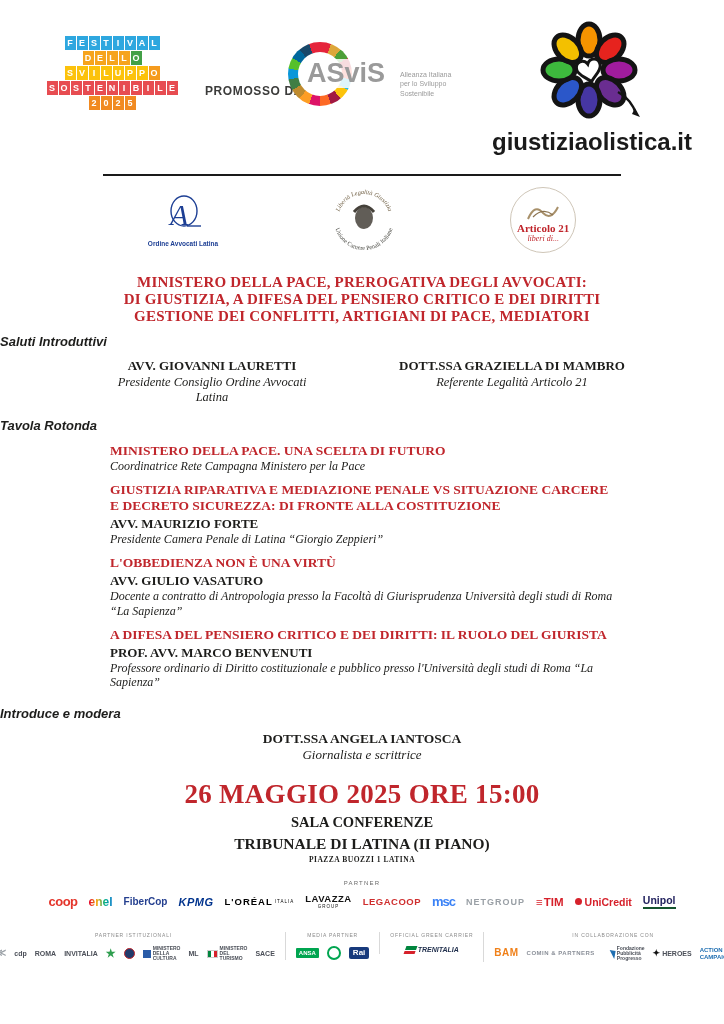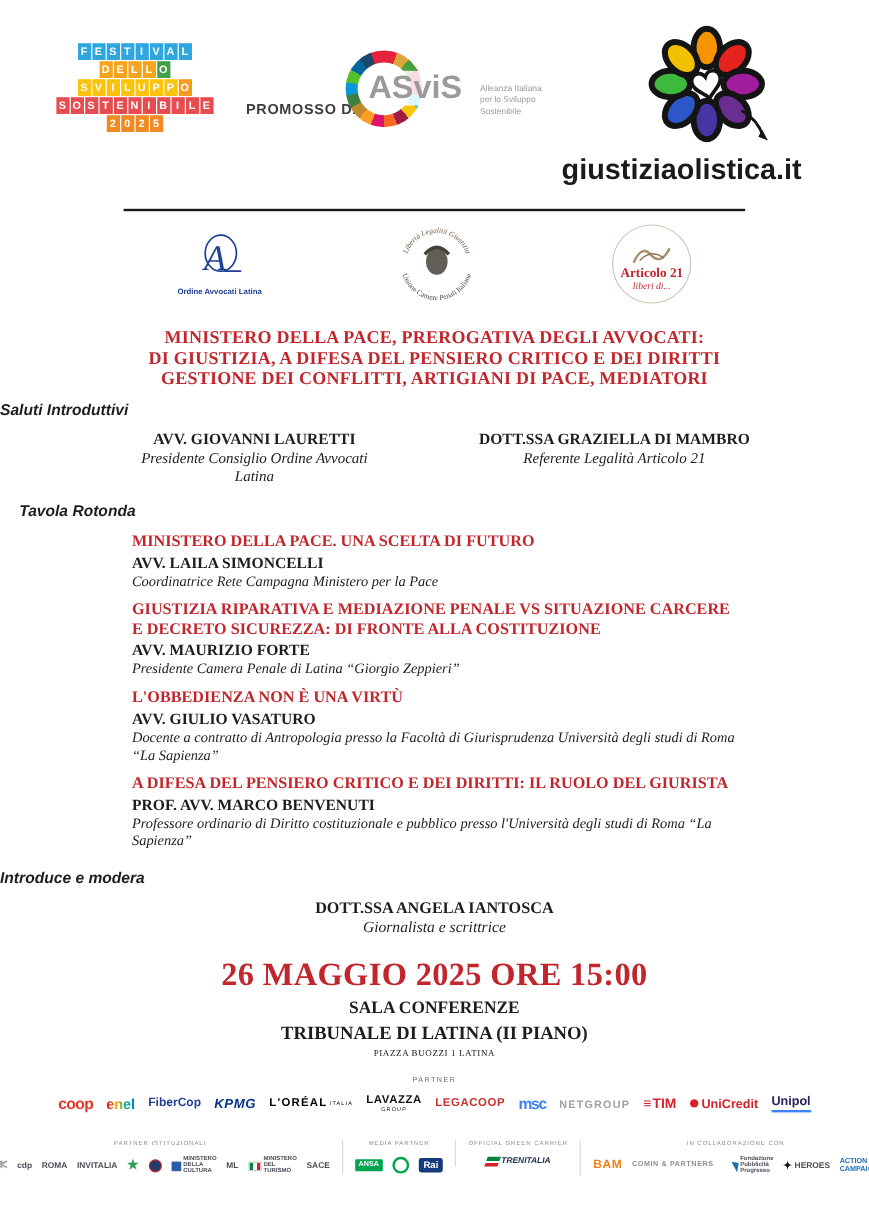--- a/index.html
+++ b/index.html
@@ -21,21 +21,21 @@
       #fd6925 160deg 180deg,#dd1367 180deg 200deg,#fd9d24 200deg 220deg,#bf8b2e 220deg 240deg,
       #3f7e44 240deg 260deg,#0a97d9 260deg 280deg,#56c02b 280deg 300deg,#00689d 300deg 320deg,
       #19486a 320deg 340deg,#e5243b 340deg 360deg);}
   .asvis-ring::after{content:"";position:absolute;left:10px;top:10px;width:44px;height:44px;
     border-radius:50%;background:#fff;}
   .asvis-word{position:absolute;left:17px;top:17px;font-family:"Liberation Sans",sans-serif;
     font-size:27px;font-weight:bold;color:#9a9a9a;background:rgba(255,255,255,.85);line-height:1;padding:1px 2px;}
   .asvis-tag{position:absolute;left:112px;top:28px;font-family:"Liberation Sans",sans-serif;
     font-size:7px;line-height:1.35;color:#9a9a9a;white-space:nowrap;}
   .flower{position:absolute;left:534px;top:18px;width:118px;height:112px;}
-  .site{position:absolute;left:468px;top:128px;width:248px;
+  .site{position:absolute;left:468px;top:128px;width:248px;text-align:center;
         font-family:"Liberation Sans",sans-serif;font-weight:bold;font-size:24px;color:#1a1a1a;}
   .topline{width:518px;height:2px;background:#1a1a1a;margin:6px auto 0 auto;}
 
   
   .orgs{display:flex;justify-content:center;align-items:center;gap:108px;height:84px;margin-top:2px;}
   .org{display:flex;flex-direction:column;align-items:center;}
   .ordine-cap{font-family:"Liberation Sans",sans-serif;font-size:6.5px;font-weight:bold;color:#1d3f94;margin-top:1px;}
   .a21-circle{width:66px;height:66px;border:1px solid #cfc6b8;border-radius:50%;display:flex;
       flex-direction:column;align-items:center;justify-content:flex-end;padding-bottom:8px;box-sizing:border-box;}
   .a21-title{font-size:11px;font-weight:bold;color:#c0262c;line-height:1;}
@@ -57,21 +57,21 @@
   .tv-name{font-weight:bold;font-size:13px;margin-top:2px;}
   .tv-role{font-style:italic;font-size:12px;line-height:1.2;}
   .moder{text-align:center;margin-top:16px;}
   .mod-name{font-weight:bold;font-size:13.5px;margin-top:10px;}
   .mod-role{font-style:italic;font-size:13px;}
 
   
   .ev-date{text-align:center;color:#c0262c;font-weight:bold;font-size:27px;margin-top:16px;letter-spacing:.3px;}
   .ev-venue{text-align:center;font-weight:bold;font-size:14.5px;margin-top:4px;}
   .ev-building{text-align:center;font-weight:bold;font-size:15.5px;margin-top:4px;}
-  .ev-addr{text-align:center;font-weight:normal;font-size:7.5px;letter-spacing:.5px;margin-top:2px;}
+  .ev-addr{text-align:center;font-weight:bold;font-size:7.5px;letter-spacing:.5px;margin-top:2px;}
 
   
   .p-label{text-align:center;font-family:"Liberation Sans",sans-serif;font-size:6px;
            letter-spacing:1.2px;color:#6b6b6b;margin-top:16px;}
   .p-row{display:flex;justify-content:center;align-items:center;gap:11px;margin-top:8px;
          font-family:"Liberation Sans",sans-serif;white-space:nowrap;}
   .pb{display:inline-flex;align-items:center;gap:2px;}
   .pb-sub{display:block;font-size:4.5px;letter-spacing:1px;text-align:center;font-weight:normal;}
   .pb-coop{color:#e4352b;font-weight:bold;font-size:13px;letter-spacing:-.5px;}
   .pb-enel{font-weight:bold;font-size:12px;background:linear-gradient(90deg,#e4002b,#f7a600,#00b28c,#0072ce);
@@ -80,21 +80,21 @@
   .pb-kpmg{color:#00338d;font-weight:bold;font-style:italic;font-size:11px;letter-spacing:.5px;}
   .pb-loreal{color:#000;font-size:9.5px;font-weight:bold;letter-spacing:1px;flex-direction:row;display:inline-flex;line-height:1;}
   .pb-lavazza{color:#111;font-size:9.5px;font-weight:bold;letter-spacing:.5px;flex-direction:column;display:inline-flex;line-height:1;}
   .pb-legacoop{color:#cf2e2e;font-weight:bold;font-size:9.5px;letter-spacing:.5px;}
   .pb-msc{color:#3b82f6;font-weight:bold;font-size:13px;letter-spacing:-1px;}
   .pb-netgroup{color:#9aa0a6;font-weight:bold;font-size:9px;letter-spacing:1px;}
   .pb-tim{color:#d6212b;font-weight:bold;font-size:11.5px;}
   .tim-bars{color:#d6212b;font-weight:bold;font-size:11.5px;letter-spacing:-1px;}
   .pb-unicredit{color:#d6212b;font-weight:bold;font-size:10.5px;}
   .uc-mark{display:inline-block;width:7px;height:7px;border-radius:50%;background:#d6212b;margin-right:1px;}
-  .pb-unipol{color:#23235f;font-weight:bold;font-size:10.5px;border-bottom:2px solid #3b82f6;line-height:1.1;}
+  .pb-unipol{color:#23235f;font-weight:bold;font-size:10.5px;border-bottom:2px solid #14532d;line-height:1.1;}
 
   
   .footer{display:flex;justify-content:center;align-items:flex-start;margin-top:22px;
           font-family:"Liberation Sans",sans-serif;}
   .f-group{padding:0 10px;text-align:center;}
   .f-group + .f-group{border-left:1px solid #d9d9d9;}
   .f-label{font-size:5px;letter-spacing:.8px;color:#8a8a8a;margin-bottom:8px;white-space:nowrap;}
   .f-items{display:flex;align-items:center;justify-content:center;gap:8px;}
   .f-item{display:inline-flex;align-items:center;gap:2px;font-size:7px;font-weight:bold;
           color:#4b4f58;white-space:nowrap;line-height:1.05;}
@@ -271,25 +271,24 @@
     <div class="speaker left">
       <div class="sp-name">AVV. GIOVANNI LAURETTI</div>
       <div class="sp-role">Presidente Consiglio Ordine Avvocati Latina</div>
     </div>
     <div class="speaker">
       <div class="sp-name">DOTT.SSA GRAZIELLA DI MAMBRO</div>
       <div class="sp-role">Referente Legalità Articolo 21</div>
     </div>
   </div>
 
-  <div class="sec-head" style="margin-top:13px;padding-left:16px;">Tavola Rotonda</div>
+  <div class="sec-head" style="margin-top:13px;">Tavola Rotonda</div>
   <div class="tavola">
     <div class="tv-item">
       <div class="tv-title">MINISTERO DELLA PACE. UNA SCELTA DI FUTURO</div>
-      <div class="tv-name">AVV. LAILA SIMONCELLI</div>
       <div class="tv-role">Coordinatrice Rete Campagna Ministero per la Pace</div>
     </div>
     <div class="tv-item">
       <div class="tv-title">GIUSTIZIA RIPARATIVA E MEDIAZIONE PENALE VS SITUAZIONE CARCERE E DECRETO SICUREZZA: DI FRONTE ALLA COSTITUZIONE</div>
       <div class="tv-name">AVV. MAURIZIO FORTE</div>
       <div class="tv-role">Presidente Camera Penale di Latina “Giorgio Zeppieri”</div>
     </div>
     <div class="tv-item">
       <div class="tv-title">L'OBBEDIENZA NON È UNA VIRTÙ</div>
       <div class="tv-name">AVV. GIULIO VASATURO</div>

